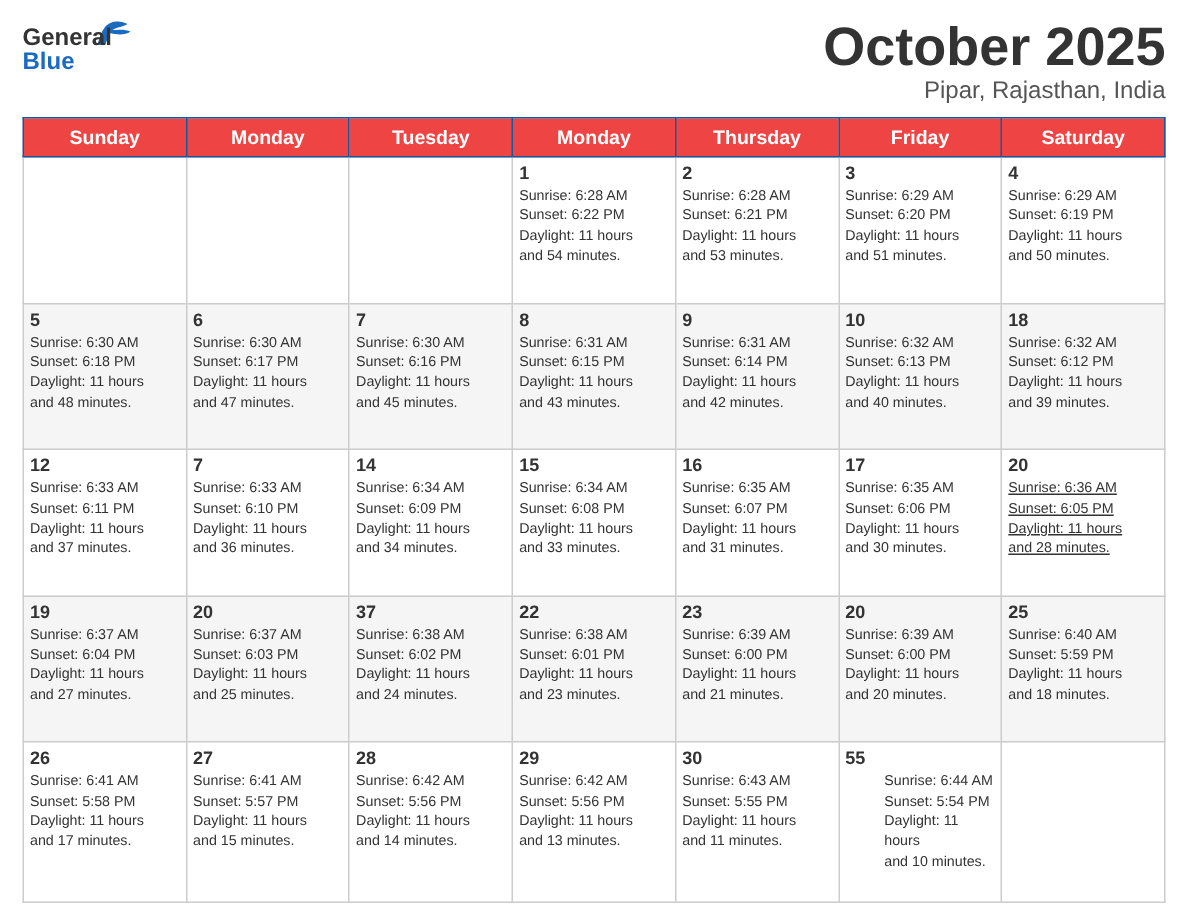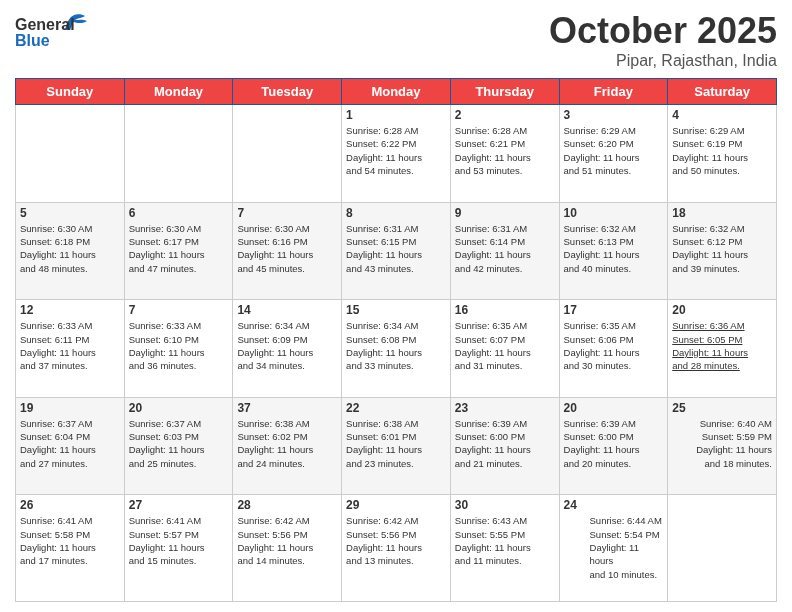--- a/index.html
+++ b/index.html
@@ -292,21 +292,21 @@
           </td>
           <td>
             <span class="day-num">20</span>
             <div class="day-info" style="white-space: pre-line;">Sunrise: 6:39 AM
 Sunset: 6:00 PM
 Daylight: 11 hours
 and 20 minutes.</div>
           </td>
           <td>
             <span class="day-num">25</span>
-            <div class="day-info" style="white-space: pre-line; text-align: right;">Sunrise: 6:40 AM
+            <div class="day-info" style="white-space: pre-line;">Sunrise: 6:40 AM
 Sunset: 5:59 PM
 Daylight: 11 hours
 and 18 minutes.</div>
           </td>
         </tr>
         <tr>
           <td>
             <span class="day-num">26</span>
             <div class="day-info" style="white-space: pre-line;">Sunrise: 6:41 AM
 Sunset: 5:58 PM
@@ -335,21 +335,21 @@
 and 13 minutes.</div>
           </td>
           <td>
             <span class="day-num">30</span>
             <div class="day-info" style="white-space: pre-line;">Sunrise: 6:43 AM
 Sunset: 5:55 PM
 Daylight: 11 hours
 and 11 minutes.</div>
           </td>
           <td>
-            <span class="day-num">24</span>
+            <span class="day-num">55</span>
             <div class="day-info" style="white-space: pre-line; margin-left: 26px;">Sunrise: 6:44 AM
 Sunset: 5:54 PM
 Daylight: 11 hours
 and 10 minutes.</div>
           </td>
           <td class="empty-cell"></td>
         </tr>
       </tbody>
   </table>
 </div>

